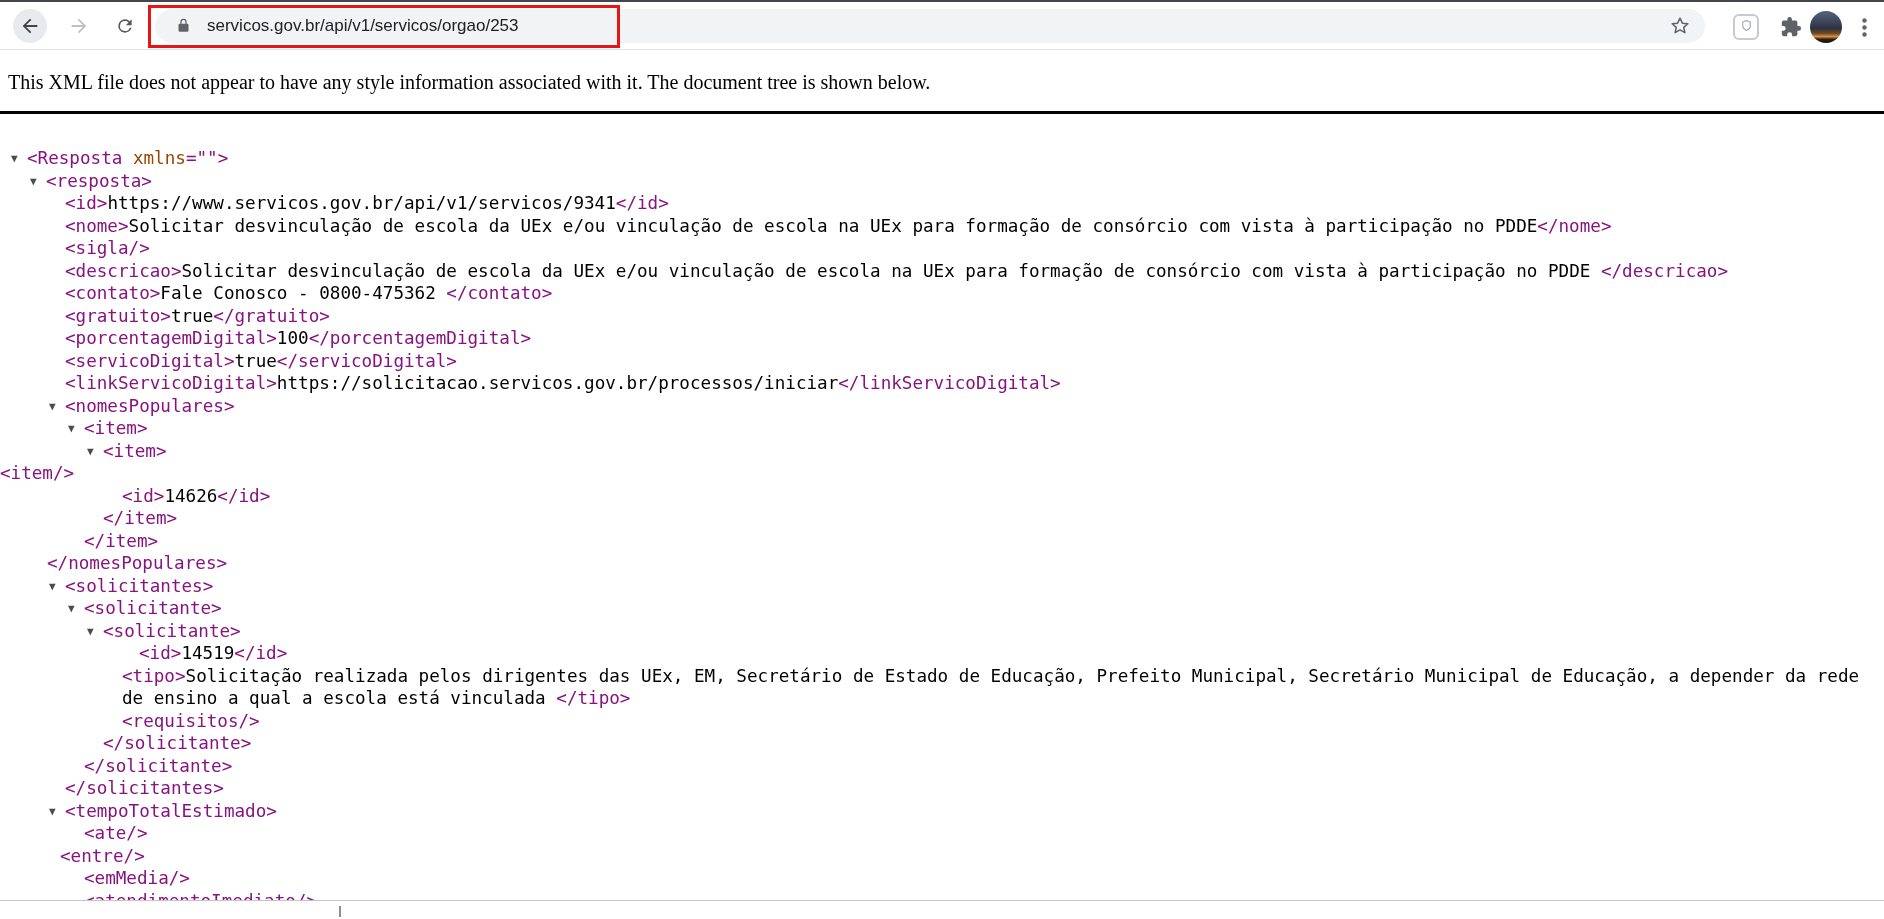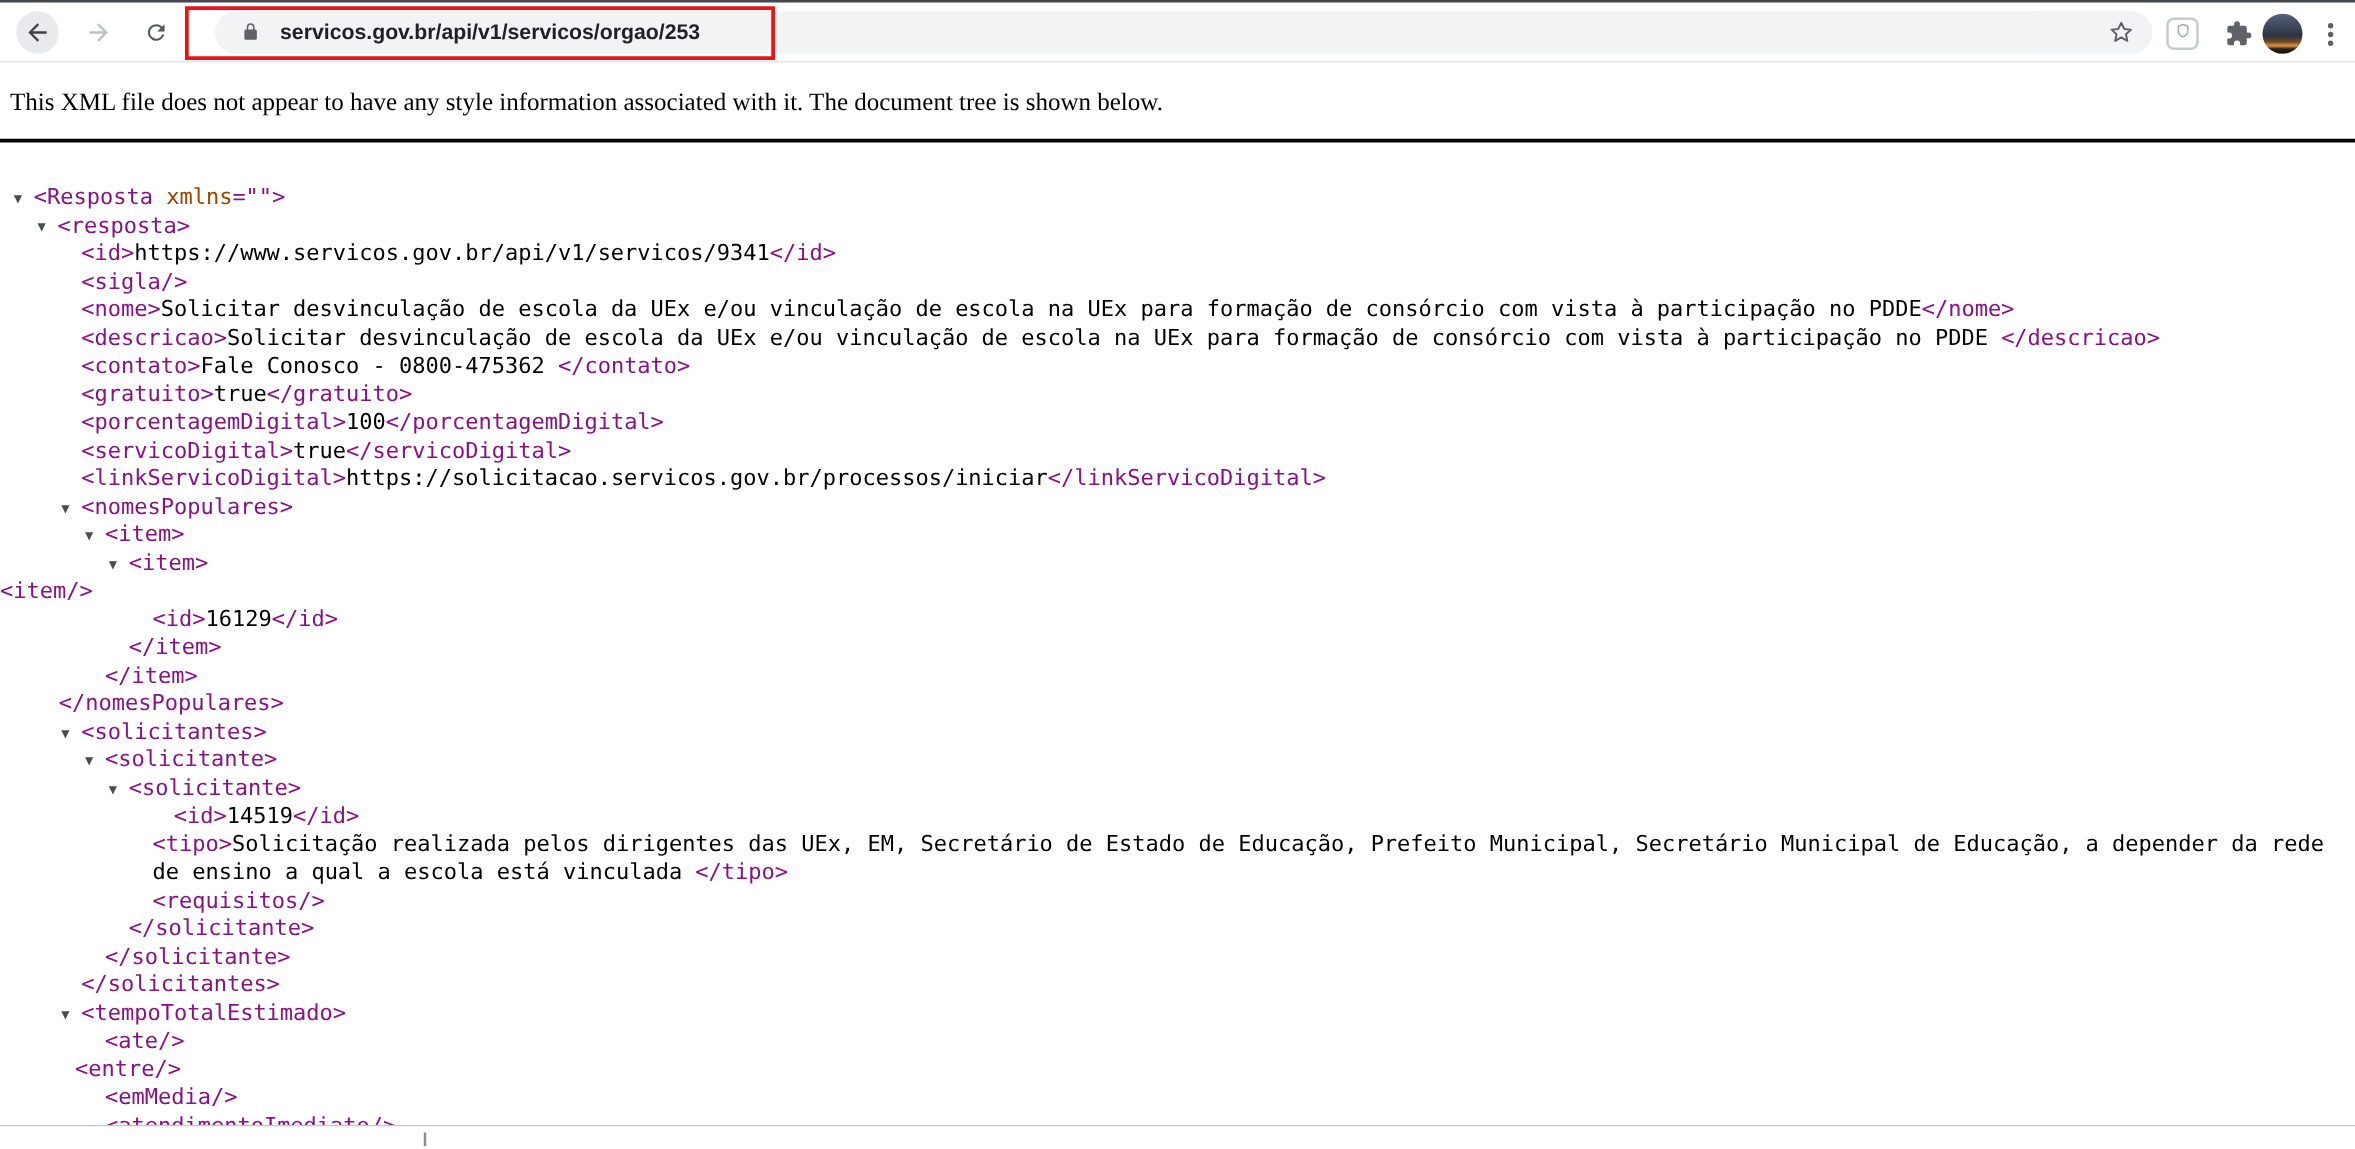--- a/index.html
+++ b/index.html
@@ -18,25 +18,24 @@
     width: 34px; height: 34px;
     border-radius: 50%;
     display: flex; align-items: center; justify-content: center;
   }
   .nav-btn svg { display: block; }
   #back-btn   { left: 13px; background: #e8eaed; color: #3f4346; }
   #fwd-btn    { left: 62px; color: var(--disabled_gray); }
   #reload-btn { left: 108px; color: #55595e; }
 
   .omnibox {
-    position: absolute; left: 172px; top: 7px;
+    position: absolute; left: 155px; top: 7px;
     width: 1550px; height: 34px;
     background: var(--omnibox_bg);
     border-radius: 17px;
-    font-weight: bold;
   }
   .lock { position: absolute; left: 21px; top: 9px; color: var(--icon_gray); }
   .url-text {
     position: absolute; left: 52px; top: 0; height: 34px; line-height: 34px;
     font-family: "Liberation Sans", sans-serif;
     font-size: 17px; color: var(--url_text);
     white-space: nowrap;
   }
   .star-btn { position: absolute; right: 14px; top: 6px; color: var(--icon_gray); }
 
@@ -179,33 +178,33 @@
   </div>
 </div>
 
 <div class="notice">This XML file does not appear to have any style information associated with it. The document tree is shown below.</div>
 <div class="rule"></div>
 
 <div class="xml" id="xml-tree">
     <div class="line" style="padding-left: 27px;"><span class="arrow" style="left: 11px;">▼</span><span class="seg-t">&lt;Resposta </span><span class="seg-n">xmlns</span><span class="seg-t">=""&gt;</span></div>
     <div class="line" style="padding-left: 46px;"><span class="arrow" style="left: 30px;">▼</span><span class="seg-t">&lt;resposta&gt;</span></div>
     <div class="line" style="padding-left: 65px;"><span class="seg-t">&lt;id&gt;</span><span class="seg-x">https://www.servicos.gov.br/api/v1/servicos/9341</span><span class="seg-t">&lt;/id&gt;</span></div>
+    <div class="line" style="padding-left: 65px;"><span class="seg-t">&lt;nome&gt;</span><span class="seg-x">Solicitar desvinculação de escola da UEx e/ou vinculação de escola na UEx para formação de consórcio com vista à participação no PDDE</span><span class="seg-t">&lt;/nome&gt;</span></div>
     <div class="line" style="padding-left: 65px;"><span class="seg-t">&lt;sigla/&gt;</span></div>
-    <div class="line" style="padding-left: 65px;"><span class="seg-t">&lt;nome&gt;</span><span class="seg-x">Solicitar desvinculação de escola da UEx e/ou vinculação de escola na UEx para formação de consórcio com vista à participação no PDDE</span><span class="seg-t">&lt;/nome&gt;</span></div>
     <div class="line" style="padding-left: 65px;"><span class="seg-t">&lt;descricao&gt;</span><span class="seg-x">Solicitar desvinculação de escola da UEx e/ou vinculação de escola na UEx para formação de consórcio com vista à participação no PDDE </span><span class="seg-t">&lt;/descricao&gt;</span></div>
     <div class="line" style="padding-left: 65px;"><span class="seg-t">&lt;contato&gt;</span><span class="seg-x">Fale Conosco - 0800-475362 </span><span class="seg-t">&lt;/contato&gt;</span></div>
     <div class="line" style="padding-left: 65px;"><span class="seg-t">&lt;gratuito&gt;</span><span class="seg-x">true</span><span class="seg-t">&lt;/gratuito&gt;</span></div>
     <div class="line" style="padding-left: 65px;"><span class="seg-t">&lt;porcentagemDigital&gt;</span><span class="seg-x">100</span><span class="seg-t">&lt;/porcentagemDigital&gt;</span></div>
     <div class="line" style="padding-left: 65px;"><span class="seg-t">&lt;servicoDigital&gt;</span><span class="seg-x">true</span><span class="seg-t">&lt;/servicoDigital&gt;</span></div>
     <div class="line" style="padding-left: 65px;"><span class="seg-t">&lt;linkServicoDigital&gt;</span><span class="seg-x">https://solicitacao.servicos.gov.br/processos/iniciar</span><span class="seg-t">&lt;/linkServicoDigital&gt;</span></div>
     <div class="line" style="padding-left: 65px;"><span class="arrow" style="left: 49px;">▼</span><span class="seg-t">&lt;nomesPopulares&gt;</span></div>
     <div class="line" style="padding-left: 84px;"><span class="arrow" style="left: 68px;">▼</span><span class="seg-t">&lt;item&gt;</span></div>
     <div class="line" style="padding-left: 103px;"><span class="arrow" style="left: 87px;">▼</span><span class="seg-t">&lt;item&gt;</span></div>
     <div class="line" style=""><span class="seg-t">&lt;item/&gt;</span></div>
-    <div class="line" style="padding-left: 122px;"><span class="seg-t">&lt;id&gt;</span><span class="seg-x">16129</span><span class="seg-t">&lt;/id&gt;</span></div>
+    <div class="line" style="padding-left: 122px;"><span class="seg-t">&lt;id&gt;</span><span class="seg-x">14626</span><span class="seg-t">&lt;/id&gt;</span></div>
     <div class="line" style="padding-left: 103px;"><span class="seg-t">&lt;/item&gt;</span></div>
     <div class="line" style="padding-left: 84px;"><span class="seg-t">&lt;/item&gt;</span></div>
     <div class="line" style="padding-left: 47px;"><span class="seg-t">&lt;/nomesPopulares&gt;</span></div>
     <div class="line" style="padding-left: 65px;"><span class="arrow" style="left: 49px;">▼</span><span class="seg-t">&lt;solicitantes&gt;</span></div>
     <div class="line" style="padding-left: 84px;"><span class="arrow" style="left: 68px;">▼</span><span class="seg-t">&lt;solicitante&gt;</span></div>
     <div class="line" style="padding-left: 103px;"><span class="arrow" style="left: 87px;">▼</span><span class="seg-t">&lt;solicitante&gt;</span></div>
     <div class="line" style="padding-left: 97px; margin-left: 42px;"><span class="seg-t">&lt;id&gt;</span><span class="seg-x">14519</span><span class="seg-t">&lt;/id&gt;</span></div>
     <div class="line" style="padding-left: 122px;"><span class="seg-t">&lt;tipo&gt;</span><span class="seg-x">Solicitação realizada pelos dirigentes das UEx, EM, Secretário de Estado de Educação, Prefeito Municipal, Secretário Municipal de Educação, a depender da rede de ensino a qual a escola está vinculada </span><span class="seg-t">&lt;/tipo&gt;</span></div>
     <div class="line" style="padding-left: 122px;"><span class="seg-t">&lt;requisitos/&gt;</span></div>
     <div class="line" style="padding-left: 103px;"><span class="seg-t">&lt;/solicitante&gt;</span></div>

